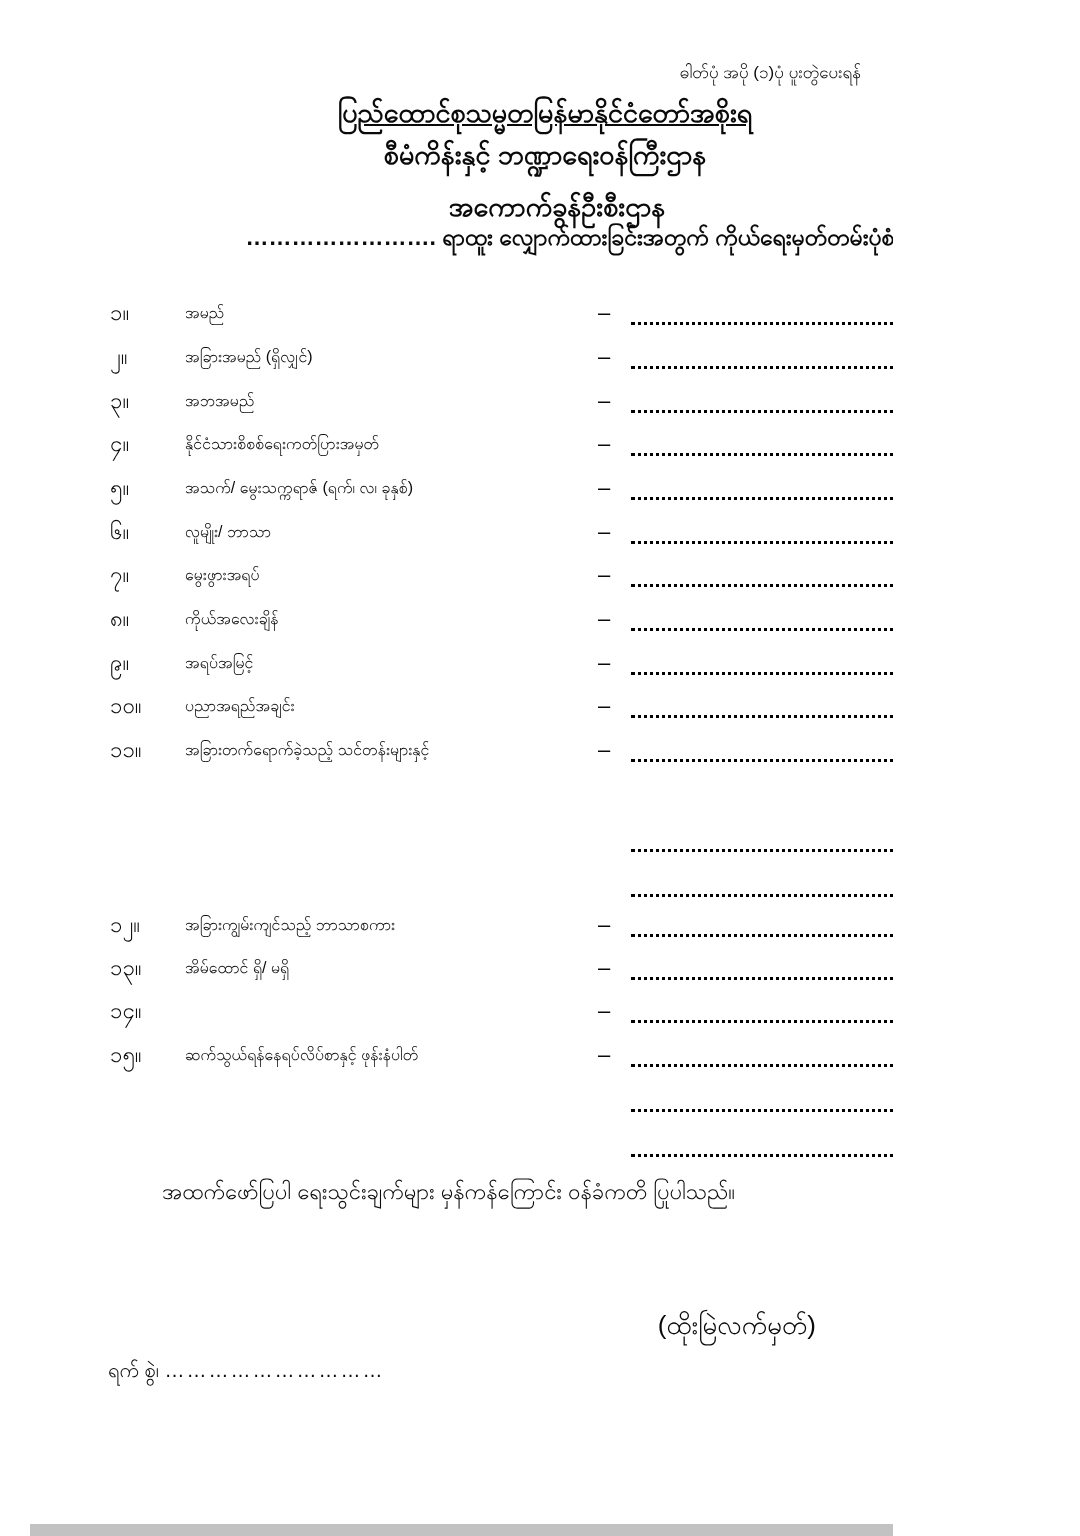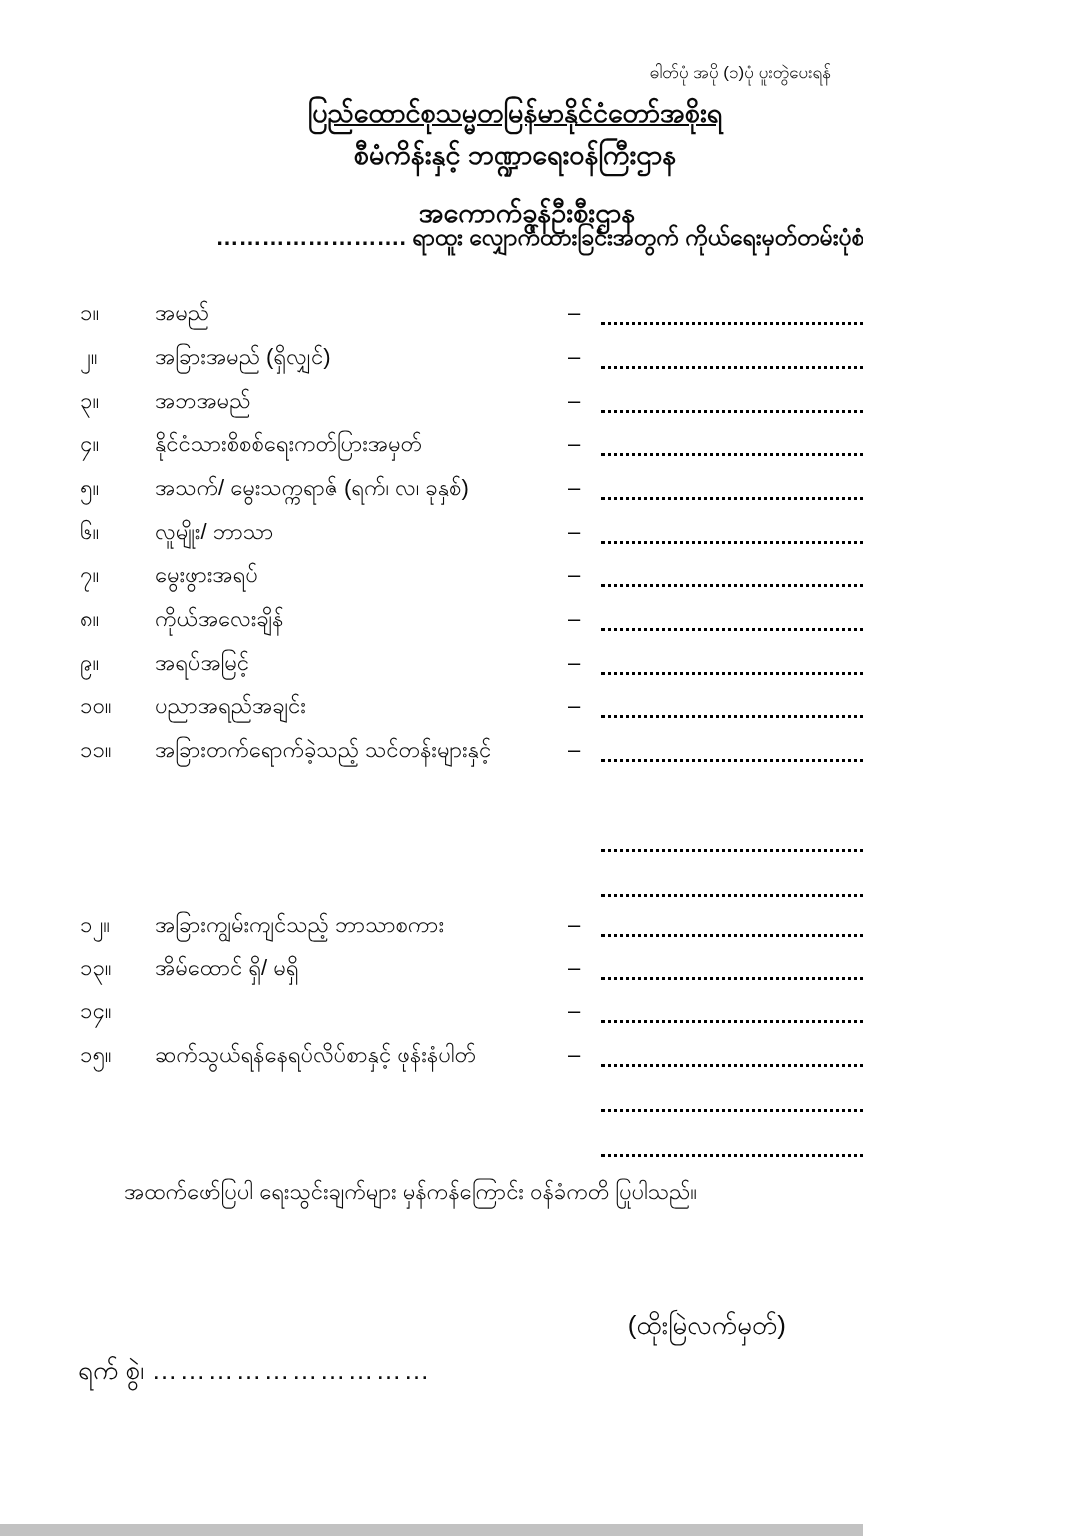--- a/index.html
+++ b/index.html
@@ -3,59 +3,60 @@
 <meta charset="utf-8">
 <style>
   html,body{margin:0;padding:0;background:#ffffff;}
   #page{
     position:relative;
     width:863px;height:1536px;
     background:#ffffff;
     overflow:hidden;
     font-family:"Liberation Sans","DejaVu Sans",sans-serif;
     color:#0a0a0a;
+    margin-left:30px;
   }
   .photo-note{
     position:absolute;top:58px;right:32px;
     font-size:17px;line-height:30px;white-space:nowrap;
   }
   .photo-box{
     position:absolute;left:900px;top:95px;width:116px;height:146px;
     border:2px solid #000;background:#fff;
   }
   .title-line{
     position:absolute;left:0;width:1030px;text-align:center;
     font-size:27px;font-weight:700;white-space:nowrap;
   }
-  .t1{top:95px;text-decoration:underline;} .t2{top:137px;} .t3{top:195px;padding-left:12px;}
+  .t1{top:95px;text-decoration:underline;} .t2{top:137px;} .t3{top:189px;padding-left:12px;}
   .subtitle{
     position:absolute;left:0;top:222px;width:1080px;text-align:center;
     font-size:23px;font-weight:700;white-space:nowrap;
   }
   .row{position:absolute;left:0;width:1080px;height:44px;}
   .num{position:absolute;left:80px;top:0;font-size:22px;line-height:44px;white-space:nowrap;}
-  .label{position:absolute;left:155px;top:0;font-size:22px;line-height:44px;white-space:nowrap;}
+  .label{position:absolute;left:155px;top:0;font-size:16px;line-height:44px;white-space:nowrap;}
   .dash{position:absolute;left:568px;top:0;font-size:22px;line-height:44px;}
   .dotline{position:absolute;left:601px;top:0;width:384px;height:31px;border-bottom:3px dotted #000;}
   .r1{top:291px;} .r2{top:335px;} .r3{top:379px;} .r4{top:422px;} .r5{top:466px;}
   .r6{top:510px;} .r7{top:553px;} .r8{top:597px;} .r9{top:641px;} .r10{top:684px;}
   .r11a{top:728px;} .r11b{top:773px;} .r11c{top:818px;} .r11d{top:863px;}
   .r12{top:903px;} .r13{top:946px;} .r14{top:989px;}
   .r15a{top:1033px;} .r15b{top:1078px;} .r15c{top:1123px;}
   .declaration{
-    position:absolute;left:124px;top:1170px;height:44px;
+    position:absolute;left:132px;top:1170px;height:44px;
     font-size:22px;line-height:44px;white-space:nowrap;
   }
   .signature{
     position:absolute;right:77px;top:1303px;
     font-size:26px;line-height:44px;white-space:nowrap;
   }
   .date-line{
     position:absolute;left:78px;top:1348px;height:44px;
-    font-size:26px;line-height:44px;white-space:nowrap;
+    font-size:20px;line-height:44px;white-space:nowrap;
   }
   .date-dots{letter-spacing:2px;}
   .bottom-bar{
     position:absolute;left:0;top:1524px;width:1080px;height:12px;
     background:#c2c2c2;
   }
 </style>
 </head>
 <body>
 

